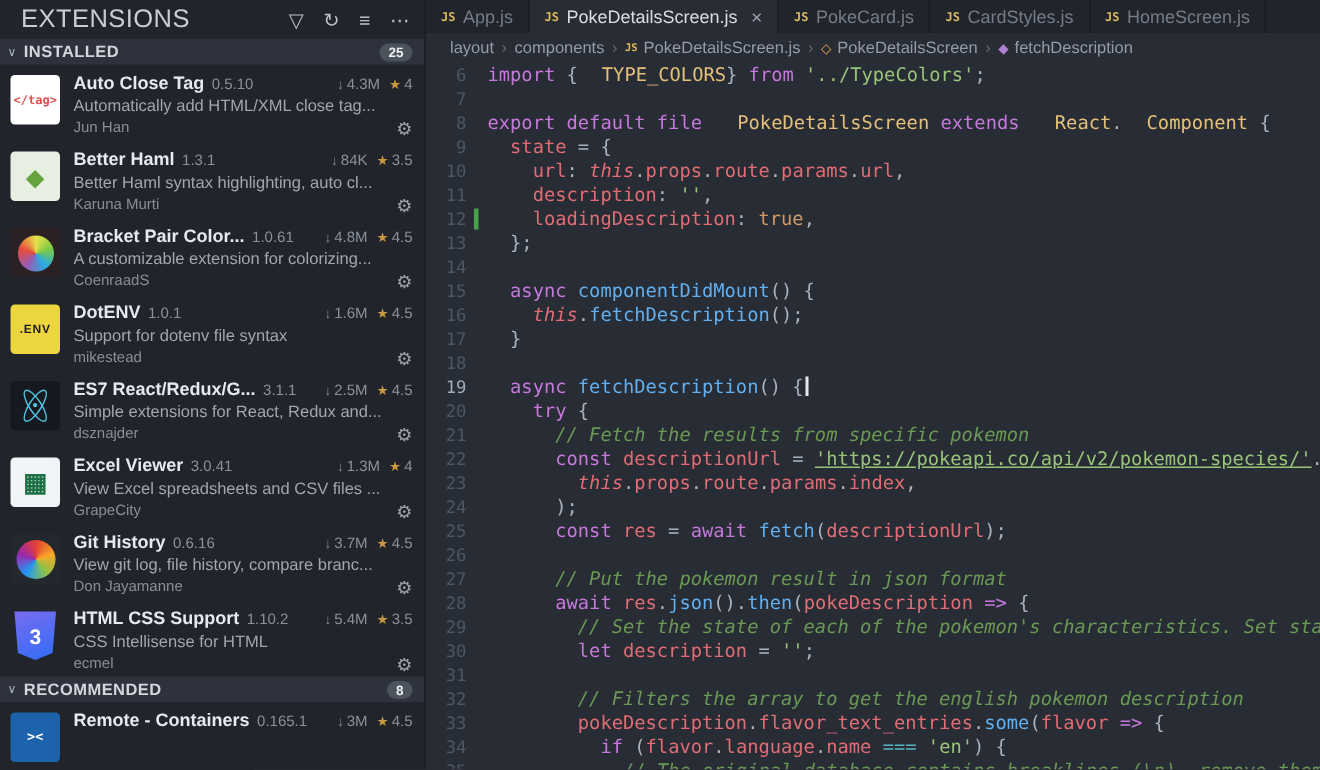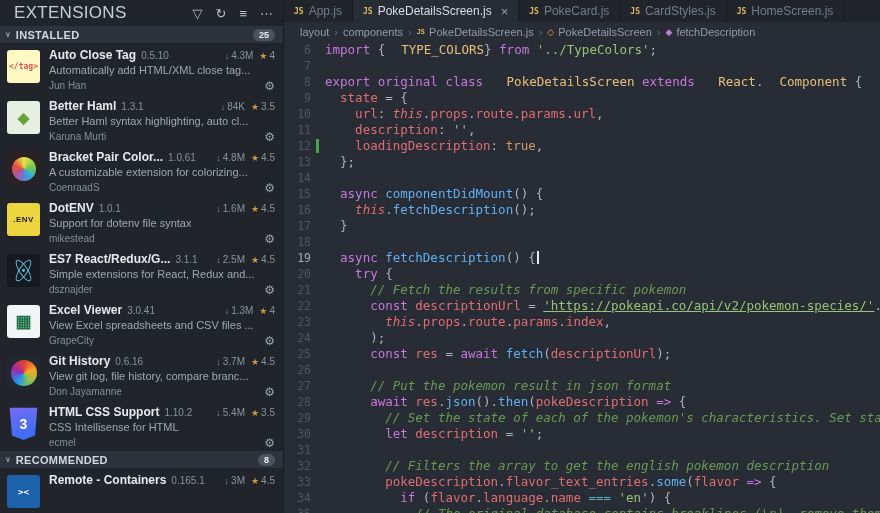--- a/index.html
+++ b/index.html
@@ -26,21 +26,21 @@
   .ext-name{font-size:12px;font-weight:bold;color:#e6e9ee;}
   .ext-ver{font-size:10px;color:#8a919d;margin-left:5px;}
   .ext-stats{margin-left:auto;flex:none;font-size:10px;color:#8a919d;display:flex;align-items:baseline;}
   .dl-ic{font-size:9px;margin-right:2px;}
   .star{color:#c99840;font-size:9px;margin:0 2px 0 6px;}
   .ext-desc{font-size:11px;color:#a0a6b0;line-height:13px;white-space:nowrap;overflow:hidden;margin-top:2px;}
   .ext-line3{display:flex;align-items:center;line-height:13px;margin-top:2px;gap:12px;}
   .ext-author{font-size:10px;color:#878e99;}
   .gear{margin-left:auto;color:#9aa0ab;font-size:12px;line-height:1;cursor:pointer;}
   
-  .ic-autoclosetag{background:#fef9c3;color:#e04f4f;font-family:"DejaVu Sans Mono",monospace;font-size:8px;}
+  .ic-autoclosetag{background:#ffffff;color:#e04f4f;font-family:"DejaVu Sans Mono",monospace;font-size:8px;}
   .ic-haml{background:#e7efe2;color:#65a33c;font-size:15px;}
   .ic-bracket{background:#2b2124;}
   .ic-bracket::before{content:"";width:24px;height:24px;border-radius:50%;background:conic-gradient(#e6e24a,#7ac943,#29abe2,#9a5cb4,#e64c3c,#e6e24a);}
   .ic-dotenv{background:#ecd53f;color:#1d1d1d;font-size:8px;letter-spacing:.5px;}
   .ic-react{background:#16191f;color:#53c1de;font-size:10px;}
   .ic-react::before,.ic-react::after{content:"";position:absolute;left:4px;right:4px;top:12px;bottom:12px;border:1.5px solid #53c1de;border-radius:50%;}
   .ic-react::before{transform:rotate(57deg);}
   .ic-react::after{transform:rotate(-57deg);}
   .ic-excel{background:#f2f5f8;color:#1e7145;font-size:17px;}
   .ic-githistory{background:#23272e;}
@@ -331,21 +331,21 @@
         </span>
         <span class="crumb-sep">›</span>
         <span class="crumb">
           <span class="crumb-icon-method">◆</span>
           <span>fetchDescription</span>
         </span>
       </div>
     <div class="code-area">
         <div class="code-line"><span class="ln">6</span><span class="gitbar"></span><span class="codetxt"><span class="tk-kw">import </span><span class="tk-pun">{</span><span class="tk-type">TYPE_COLORS</span><span class="tk-pun">} </span><span class="tk-kw">from </span><span class="tk-str">'../TypeColors'</span><span class="tk-pun">;</span></span></div>
         <div class="code-line"><span class="ln">7</span><span class="gitbar"></span><span class="codetxt"></span></div>
-        <div class="code-line"><span class="ln">8</span><span class="gitbar"></span><span class="codetxt"><span class="tk-kw">export original class </span><span class="tk-type">PokeDetailsScreen </span><span class="tk-kw">extends </span><span class="tk-type">React</span><span class="tk-pun">.</span><span class="tk-type">Component</span><span class="tk-pun"> {</span></span></div>
+        <div class="code-line"><span class="ln">8</span><span class="gitbar"></span><span class="codetxt"><span class="tk-kw">export default file </span><span class="tk-type">PokeDetailsScreen </span><span class="tk-kw">extends </span><span class="tk-type">React</span><span class="tk-pun">.</span><span class="tk-type">Component</span><span class="tk-pun"> {</span></span></div>
         <div class="code-line"><span class="ln">9</span><span class="gitbar"></span><span class="codetxt"><span class="tk-prop">  state</span><span class="tk-pun"> = {</span></span></div>
         <div class="code-line"><span class="ln">10</span><span class="gitbar"></span><span class="codetxt"><span class="tk-prop">    url</span><span class="tk-pun">: </span><span class="tk-this">this</span><span class="tk-pun">.</span><span class="tk-prop">props</span><span class="tk-pun">.</span><span class="tk-prop">route</span><span class="tk-pun">.</span><span class="tk-prop">params</span><span class="tk-pun">.</span><span class="tk-prop">url</span><span class="tk-pun">,</span></span></div>
         <div class="code-line"><span class="ln">11</span><span class="gitbar"></span><span class="codetxt"><span class="tk-prop">    description</span><span class="tk-pun">: </span><span class="tk-str">''</span><span class="tk-pun">,</span></span></div>
         <div class="code-line"><span class="ln">12</span><span class="gitbar git-added"></span><span class="codetxt"><span class="tk-prop">    loadingDescription</span><span class="tk-pun">: </span><span class="tk-bool">true</span><span class="tk-pun">,</span></span></div>
         <div class="code-line"><span class="ln">13</span><span class="gitbar"></span><span class="codetxt"><span class="tk-pun">  };</span></span></div>
         <div class="code-line"><span class="ln">14</span><span class="gitbar"></span><span class="codetxt"></span></div>
         <div class="code-line"><span class="ln">15</span><span class="gitbar"></span><span class="codetxt"><span class="tk-kw">  async </span><span class="tk-fn">componentDidMount</span><span class="tk-pun">() {</span></span></div>
         <div class="code-line"><span class="ln">16</span><span class="gitbar"></span><span class="codetxt"><span class="tk-this">    this</span><span class="tk-pun">.</span><span class="tk-fn">fetchDescription</span><span class="tk-pun">();</span></span></div>
         <div class="code-line"><span class="ln">17</span><span class="gitbar"></span><span class="codetxt"><span class="tk-pun">  }</span></span></div>
         <div class="code-line"><span class="ln">18</span><span class="gitbar"></span><span class="codetxt"></span></div>

